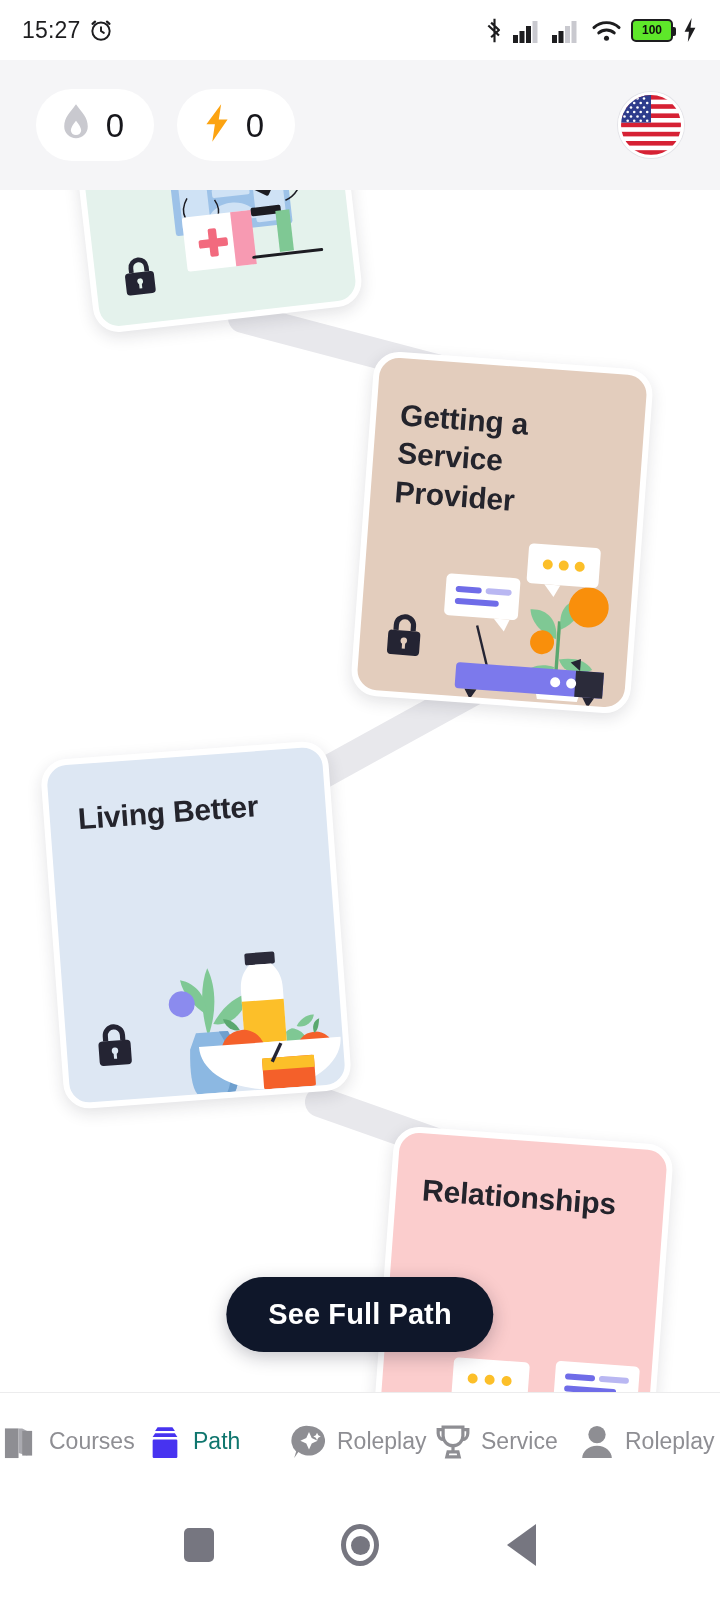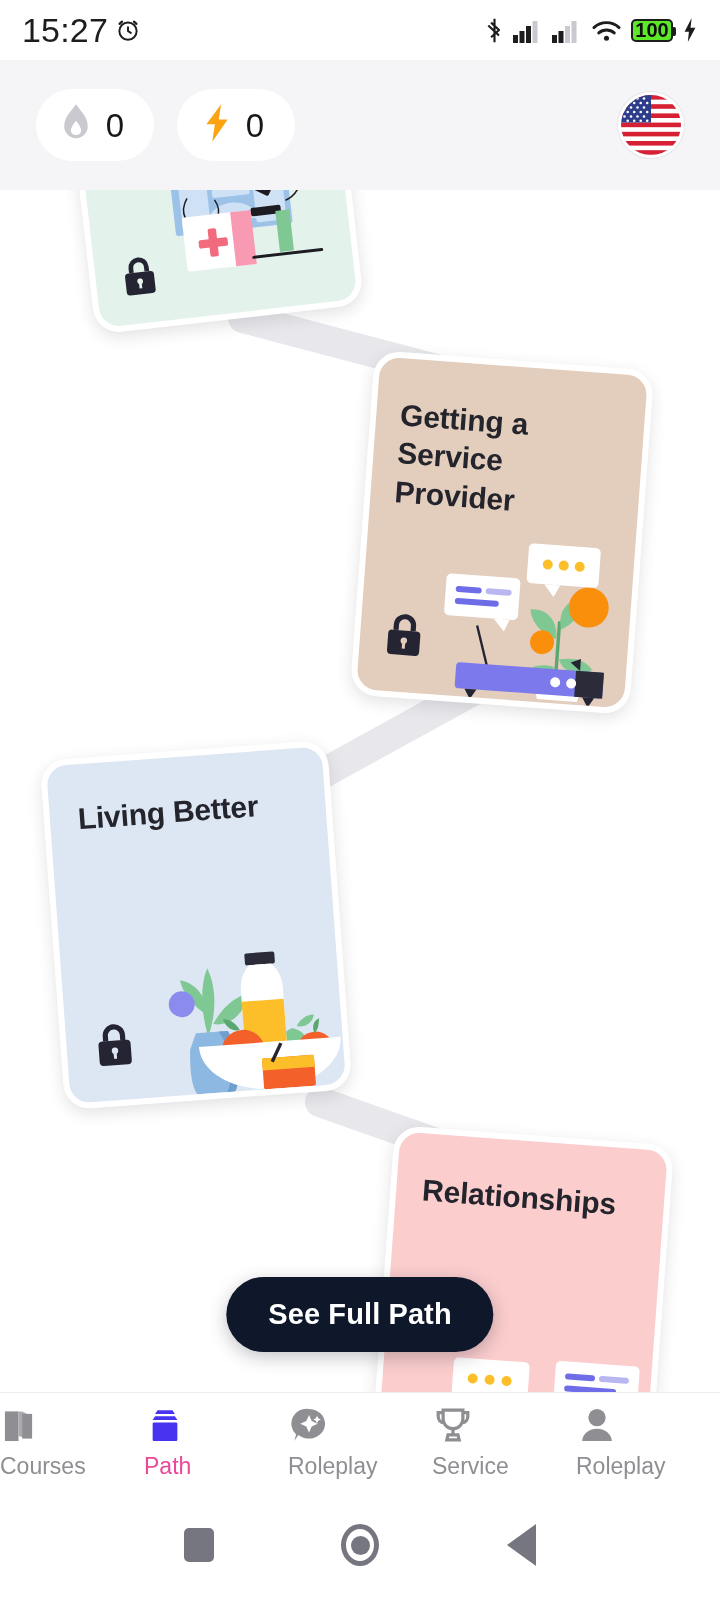--- a/index.html
+++ b/index.html
@@ -13,29 +13,29 @@
 
   
   .statusbar {
     height:60px; width:100%;
     display:flex; align-items:center; justify-content:space-between;
     padding:0 22px;
     background:#ffffff;
     position:relative; z-index:50;
   }
   .sb-left { display:flex; align-items:center; gap:7px; }
-  .sb-time { font-size:34px; color:#1d1d1f; letter-spacing:0.2px; }
+  .sb-time { font-size:23px; color:#1d1d1f; letter-spacing:0.2px; }
   .sb-right { display:flex; align-items:center; gap:9px; }
   .sb-icon { display:flex; align-items:flex-end; }
   .batt {
     display:inline-flex; align-items:center; justify-content:center;
     width:42px; height:23px;
     border:2.5px solid #1d1d1f; border-radius:5px;
     background:#5ee82a;
-    font-size:20px; font-weight:bold; color:#0d0d0d;
+    font-size:12px; font-weight:bold; color:#0d0d0d;
     position:relative;
   }
   .batt::after{
     content:""; position:absolute; right:-5px; top:6px;
     width:3px; height:9px; background:#1d1d1f; border-radius:0 2px 2px 0;
   }
 
   
   .appheader {
     height:130px; width:100%;
@@ -131,25 +131,25 @@
   .bottomnav {
     position:absolute; left:0; right:0; bottom:110px;
     height:98px;
     background:#ffffff;
     border-top:1px solid #ececed;
     display:flex; align-items:center;
     z-index:35;
   }
   .navitem {
     flex:1;
-    display:flex; flex-direction:column; align-items:flex-start;
+    display:flex; flex-direction:row; align-items:center;
     gap:7px;
   }
   .navitem .lbl { font-size:23px; color:#8e8e93; }
-  .navitem.active .lbl { color:#ec4899; }
+  .navitem.active .lbl { color:#0f766e; }
   .navicon { height:42px; display:flex; align-items:center; justify-content:center; }
 
   
   .sysnav {
     position:absolute; left:0; right:0; bottom:0;
     height:110px; background:#ffffff;
     display:flex; align-items:center; justify-content:space-around;
     padding:0 120px;
     z-index:45;
   }

